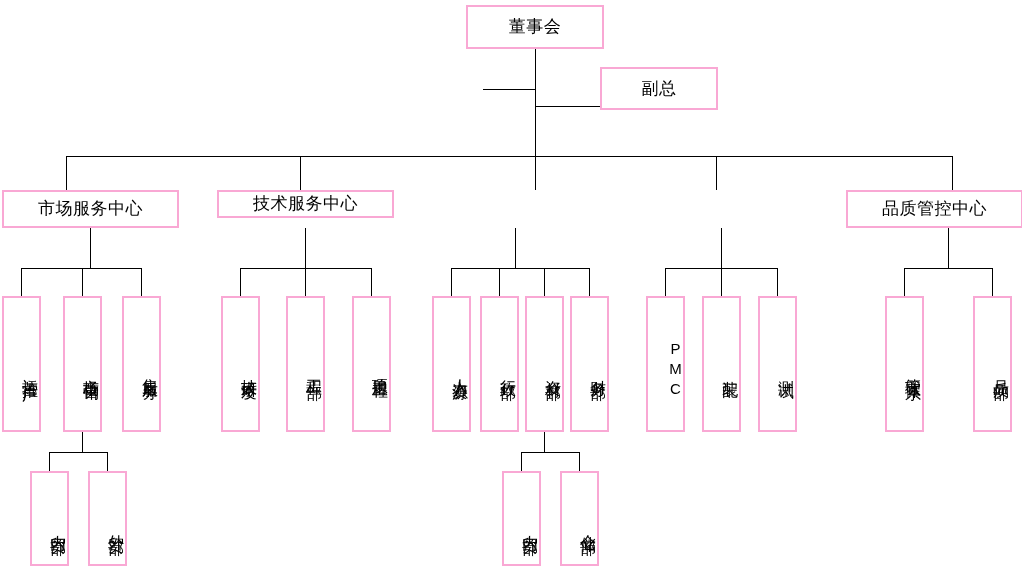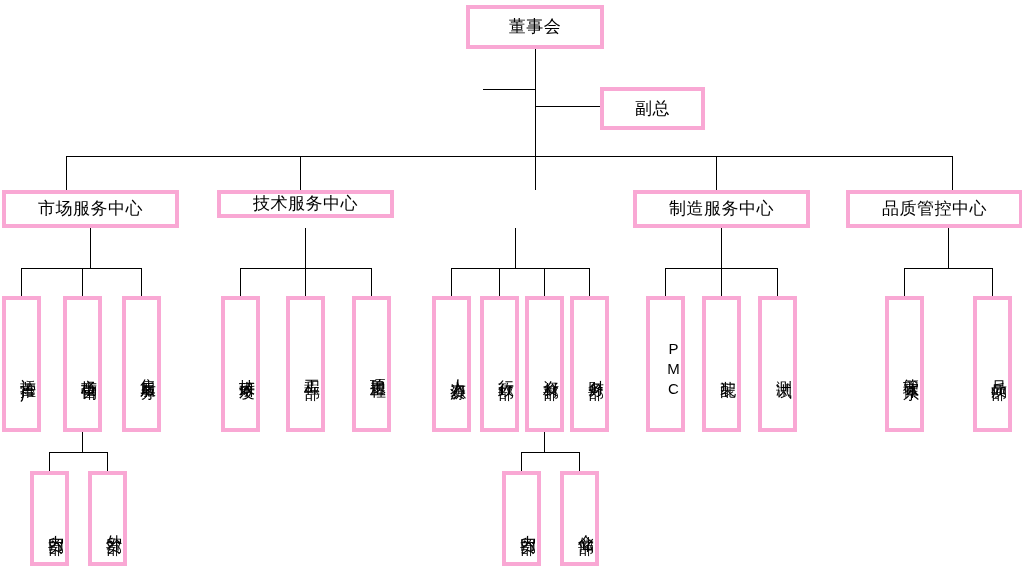--- a/index.html
+++ b/index.html
@@ -14,21 +14,21 @@
   #chart-root {
     position: relative;
     width: 1022px;
     height: 568px;
     background: #ffffff;
     overflow: hidden;
   }
   .node {
     position: absolute;
     box-sizing: border-box;
-    border: 4px solid #f9a8d4;
+    border: 2px solid #f9a8d4;
     background: #ffffff;
     display: flex;
     align-items: center;
     justify-content: center;
     color: #000000;
     line-height: 1.12;
     letter-spacing: 0.5px;
   }
   .node.horiz {
     font-size: 17px;
@@ -109,28 +109,27 @@
   <div class="line v" style="left:107px; top:452px; height:19px;"></div>
 
   <div class="line v" style="left:544px; top:432px; height:20px;"></div>
   <div class="line h" style="left:521px; top:452px; width:58px;"></div>
   <div class="line v" style="left:521px; top:452px; height:19px;"></div>
   <div class="line v" style="left:579px; top:452px; height:19px;"></div>
 
   <div class="node horiz" style="left:466px; top:5px; width:138px; height:44px;">董事会</div>
 
 
-  <div class="node horiz" style="left:600px; top:87px; width:105px; height:43px;">副总</div>
+  <div class="node horiz" style="left:600px; top:67px; width:118px; height:43px;">副总</div>
 
   <div class="node horiz" style="left:2px; top:190px; width:177px; height:38px;">市场服务中心</div>
 
   <div class="node horiz" style="left:217px; top:190px; width:177px; height:28px;">技术服务中心</div>
 
 
-  <div class="node horiz" style="left:633px; top:190px; width:177px; height:38px;">制造服务中心</div>
 
   <div class="node horiz" style="left:846px; top:190px; width:177px; height:38px;">品质管控中心</div>
 
   <div class="node vert" style="left:2px; top:296px; width:39px; height:136px;">运营推广</div>
   <div class="node vert" style="left:63px; top:296px; width:39px; height:136px;">市场营销</div>
   <div class="node vert" style="left:122px; top:296px; width:39px; height:136px;">售后服务</div>
 
   <div class="node vert" style="left:221px; top:296px; width:39px; height:136px;">技术研发</div>
   <div class="node vert" style="left:286px; top:296px; width:39px; height:136px;">工程部</div>
   <div class="node vert" style="left:352px; top:296px; width:39px; height:136px;">项目工程</div>

